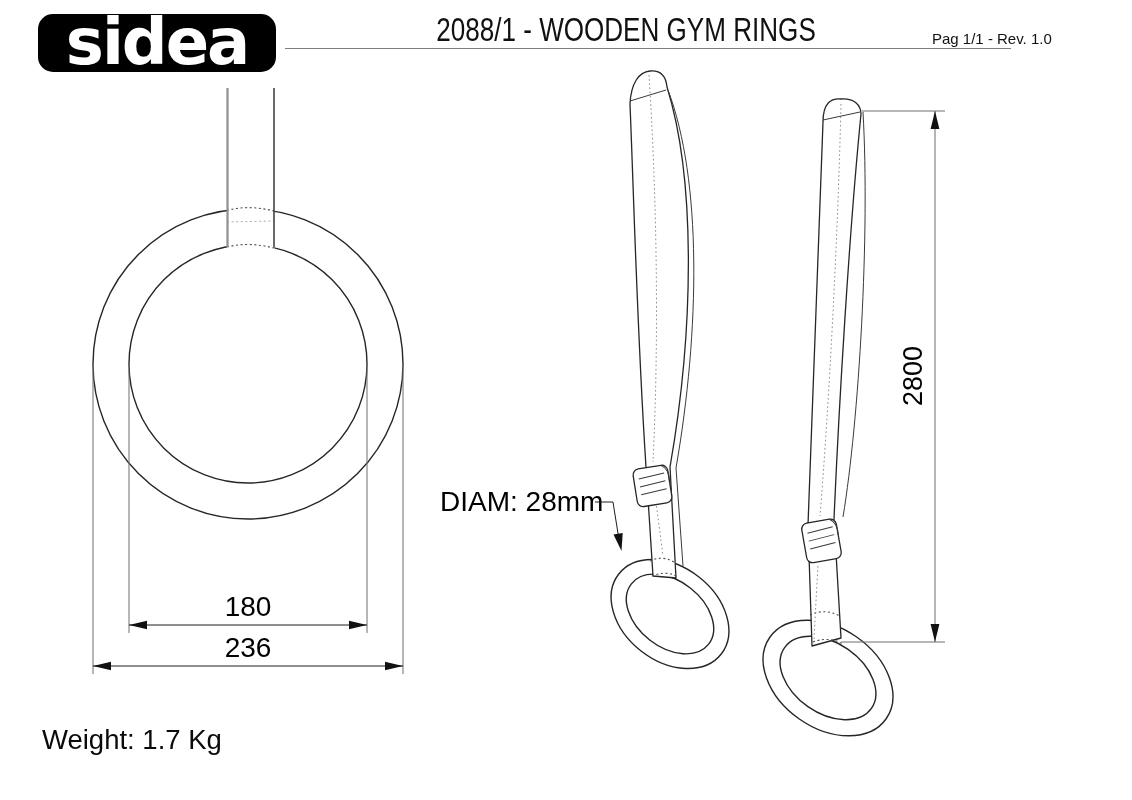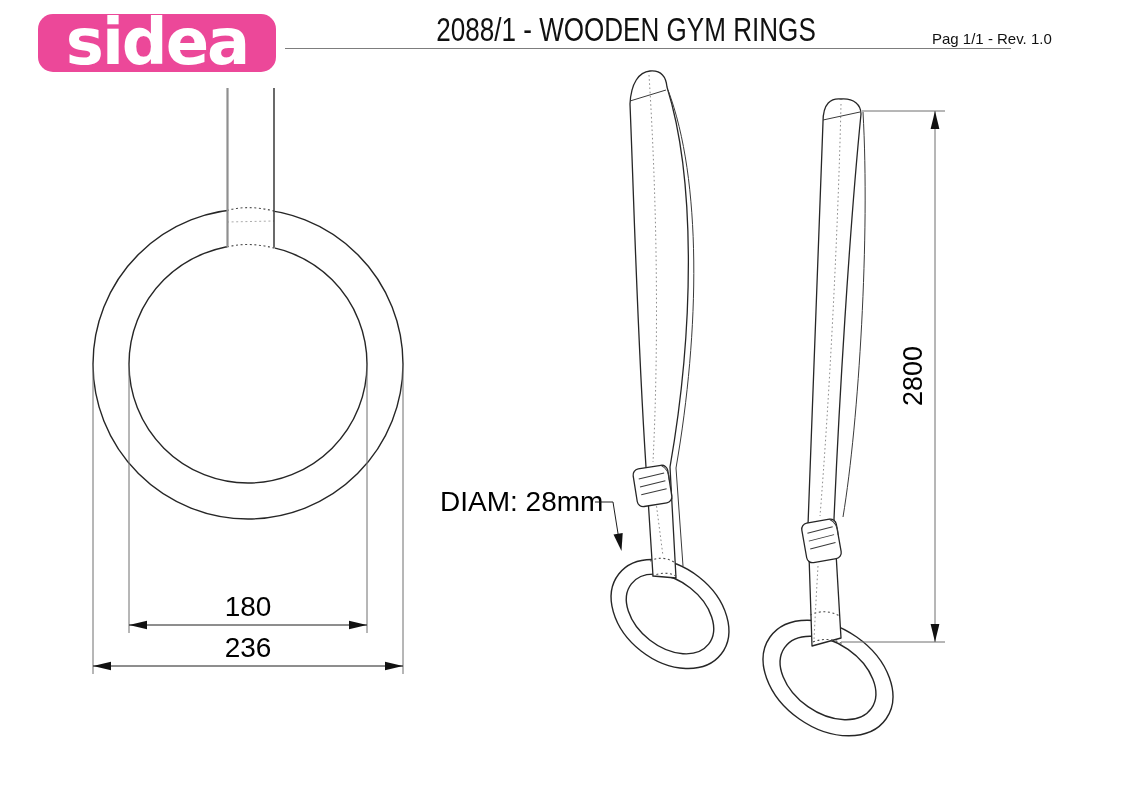--- a/index.html
+++ b/index.html
@@ -1,19 +1,19 @@
 <!DOCTYPE html>
 <html><head>
 <meta charset="utf-8">
 <style>
   html,body{margin:0;padding:0;background:#fff;}
   #page{position:relative;width:1132px;height:800px;background:#ffffff;overflow:hidden;
         font-family:"Liberation Sans",sans-serif;color:#000;}
   
-  #logo{position:absolute;left:38px;top:14px;width:238px;height:58px;background:#ec4899;
+  #logo{position:absolute;left:38px;top:14px;width:238px;height:58px;background:#000000;
         border-radius:15px;text-align:center;line-height:56px;
         font-family:"DejaVu Sans",sans-serif;font-weight:bold;font-size:64px;
         color:#ffffff;letter-spacing:-2px;}
   #title{position:absolute;left:286px;top:11px;width:680px;text-align:center;
          font-size:33px;transform:scaleX(0.79);color:#111;white-space:nowrap;}
   #pageinfo{position:absolute;left:884px;top:30px;font-size:15px;color:#111;white-space:nowrap;margin-left:48px;}
   #hrule{position:absolute;left:285px;top:48px;width:726px;height:0;border-top:1.5px solid #7d7d7d;}
   #weight{position:absolute;left:42px;top:724px;font-size:27.5px;color:#0a0a0a;white-space:nowrap;}
   
   #draw{position:absolute;left:0;top:0;width:1132px;height:800px;}
@@ -33,20 +33,21 @@
 </style>
 </head>
 <body>
 
 <div id="page">
 
   <div id="logo"><span>sidea</span></div>
   <div id="title">2088/1 - WOODEN GYM RINGS</div>
   <div id="pageinfo">Pag 1/1 - Rev. 1.0</div>
   <div id="hrule"></div>
+  <div id="weight">Weight: 1.7 Kg</div>
 
   <svg id="draw" viewBox="0 0 1132 800" xmlns="http://www.w3.org/2000/svg">
 
     <g>
       <circle class="ln" cx="248" cy="364" r="155"></circle>
       <circle class="ln" cx="248" cy="364" r="119"></circle>
       <rect class="mask" x="227" y="198" width="47.5" height="53"></rect>
       <path class="dot" d="M227,210.5 Q248,204.5 274,211"></path>
       <path class="dotlight" d="M227,222 L274,221"></path>
       <path class="dot" d="M227,247 Q248,241.5 274,248"></path>

